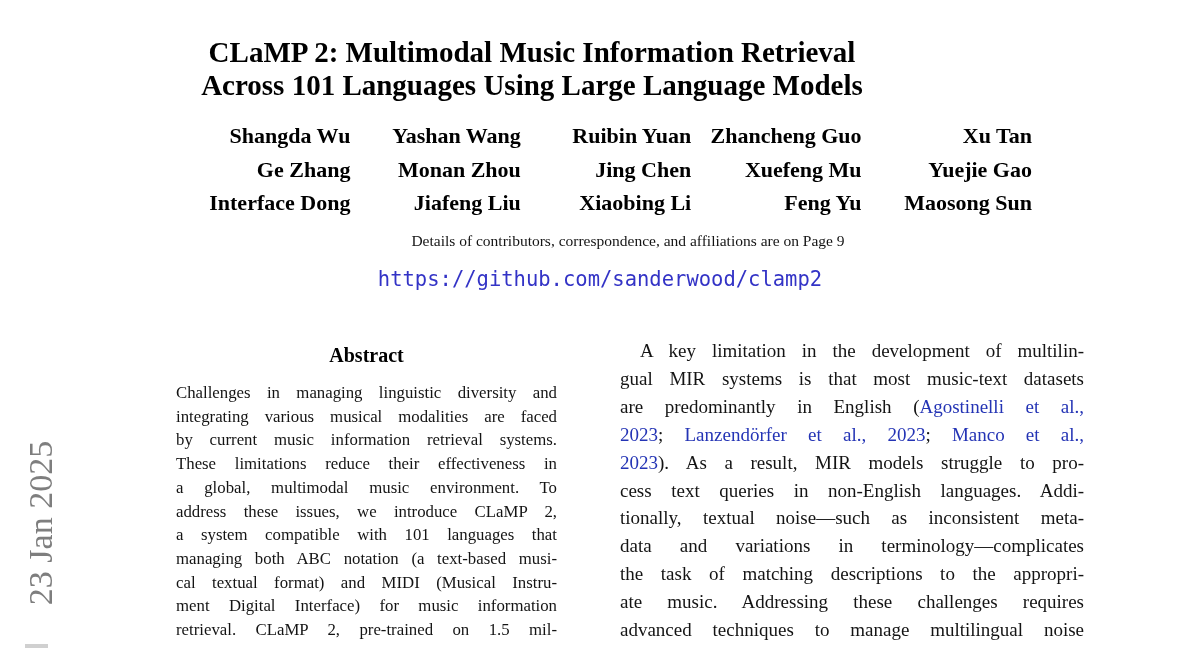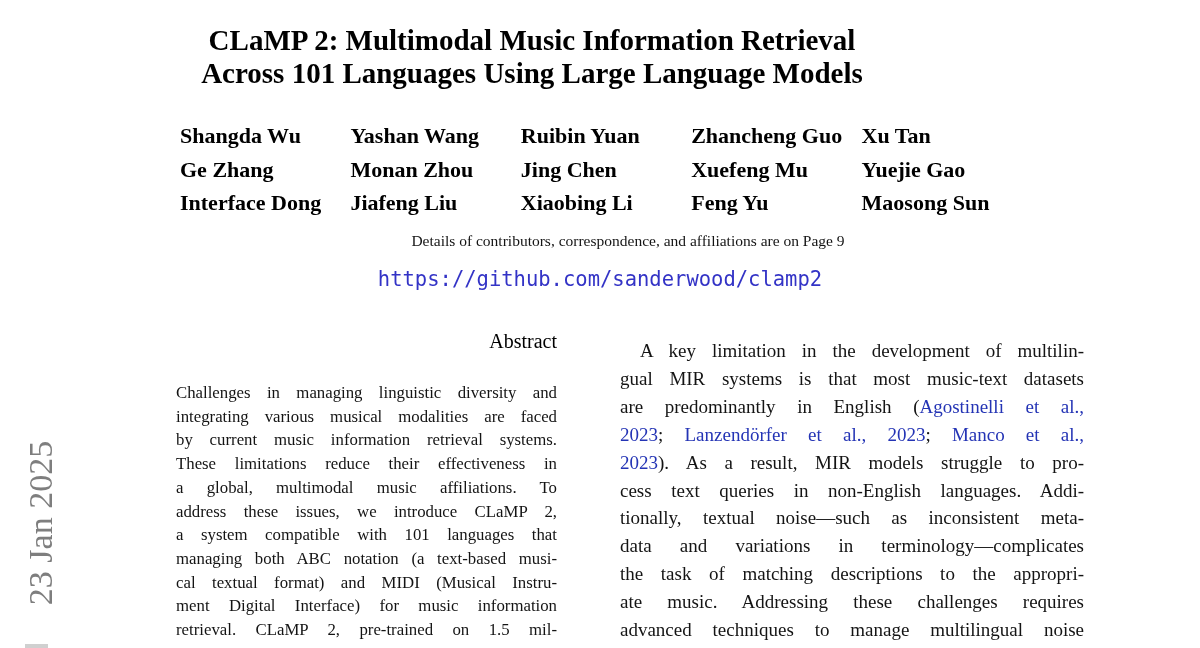--- a/index.html
+++ b/index.html
@@ -10,38 +10,38 @@
     overflow: hidden;
     background: #ffffff;
   }
   body {
     position: relative;
     font-family: "Liberation Serif", serif;
     color: var(--text, #141414);
   }
   .title {
     position: absolute;
-    left: 0; top: 24px;
+    left: 0; top: 36px;
     width: 1064px;
     text-align: center;
     font-weight: bold;
     font-size: 29px;
     line-height: 33px;
     color: #000;
   }
   .authors {
     position: absolute;
     left: 180px; top: 119px;
     width: 852px;
     display: grid;
     grid-template-columns: repeat(5, 1fr);
     font-weight: bold;
     font-size: 22px;
     line-height: 33.5px;
-    text-align: left;
+    text-align: right;
     color: #000;
   }
   .note {
     position: absolute;
     left: 0; top: 232px;
     width: 1200px;
     text-align: center;
     font-size: 15.5px;
     padding-left: 28px;
   }
@@ -50,24 +50,24 @@
     left: 0; top: 267px;
     width: 1200px;
     text-align: center;
     font-family: "DejaVu Sans Mono", monospace;
     font-size: 20.5px;
     color: var(--link, #3333c6);
     cursor: pointer;
   }
   .abs-head {
     position: absolute;
-    left: 176px; top: 330px;
+    left: 176px; top: 344px;
     width: 381px;
-    text-align: right;
-    font-weight: normal;
+    text-align: center;
+    font-weight: bold;
     font-size: 20px;
     color: #000;
   }
   .abs-col {
     position: absolute;
     left: 176px; top: 381px;
     width: 381px;
     font-size: 16.8px;
     line-height: 23.7px;
   }
@@ -139,21 +139,21 @@
 
   <div class="url">https://github.com/sanderwood/clamp2</div>
 
   <div class="abs-head">Abstract</div>
 
   <div class="abs-col">
       <div class="tline"><span>Challenges in managing linguistic diversity and</span></div>
       <div class="tline"><span>integrating various musical modalities are faced</span></div>
       <div class="tline"><span>by current music information retrieval systems.</span></div>
       <div class="tline"><span>These limitations reduce their effectiveness in</span></div>
-      <div class="tline"><span>a global, multimodal music affiliations. To</span></div>
+      <div class="tline"><span>a global, multimodal music environment. To</span></div>
       <div class="tline"><span>address these issues, we introduce CLaMP 2,</span></div>
       <div class="tline"><span>a system compatible with 101 languages that</span></div>
       <div class="tline"><span>managing both ABC notation (a text-based musi-</span></div>
       <div class="tline"><span>cal textual format) and MIDI (Musical Instru-</span></div>
       <div class="tline"><span>ment Digital Interface) for music information</span></div>
       <div class="tline"><span>retrieval. CLaMP 2, pre-trained on 1.5 mil-</span></div>
     </div>
 
   <div class="intro-col">
       <div class="tline"><span class="indent"></span><span>A key limitation in the development of multilin-</span></div>

